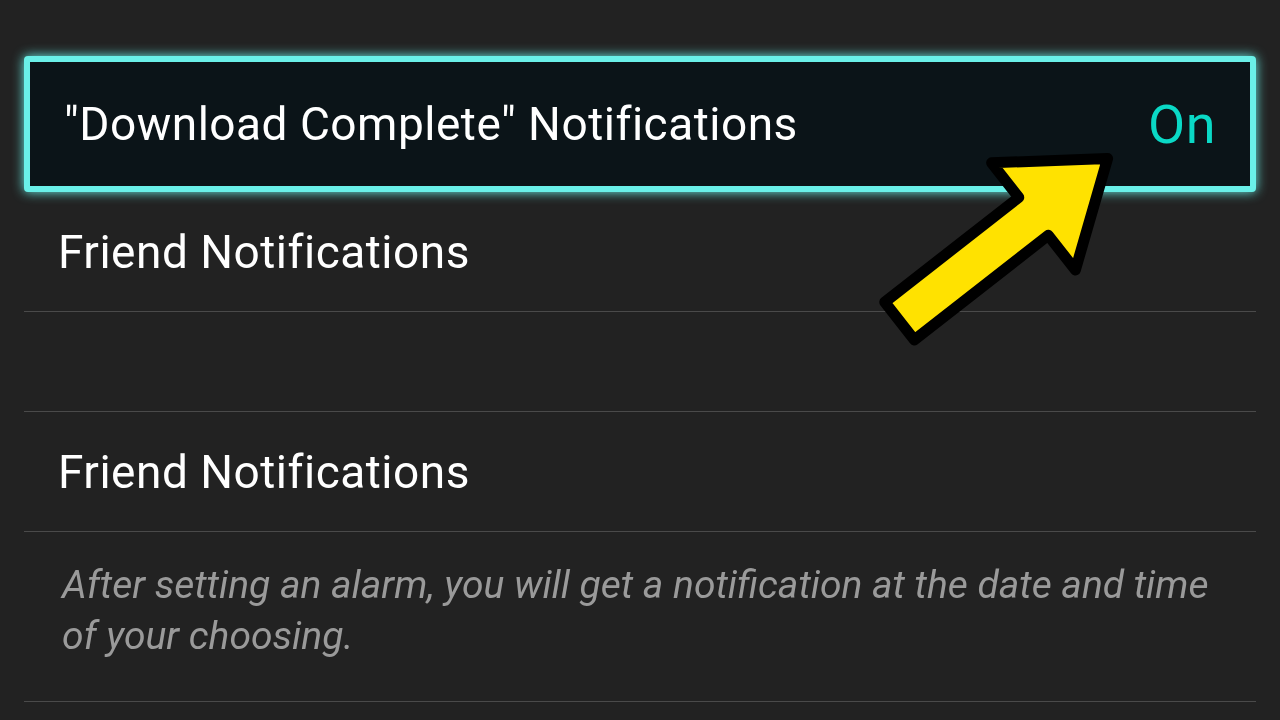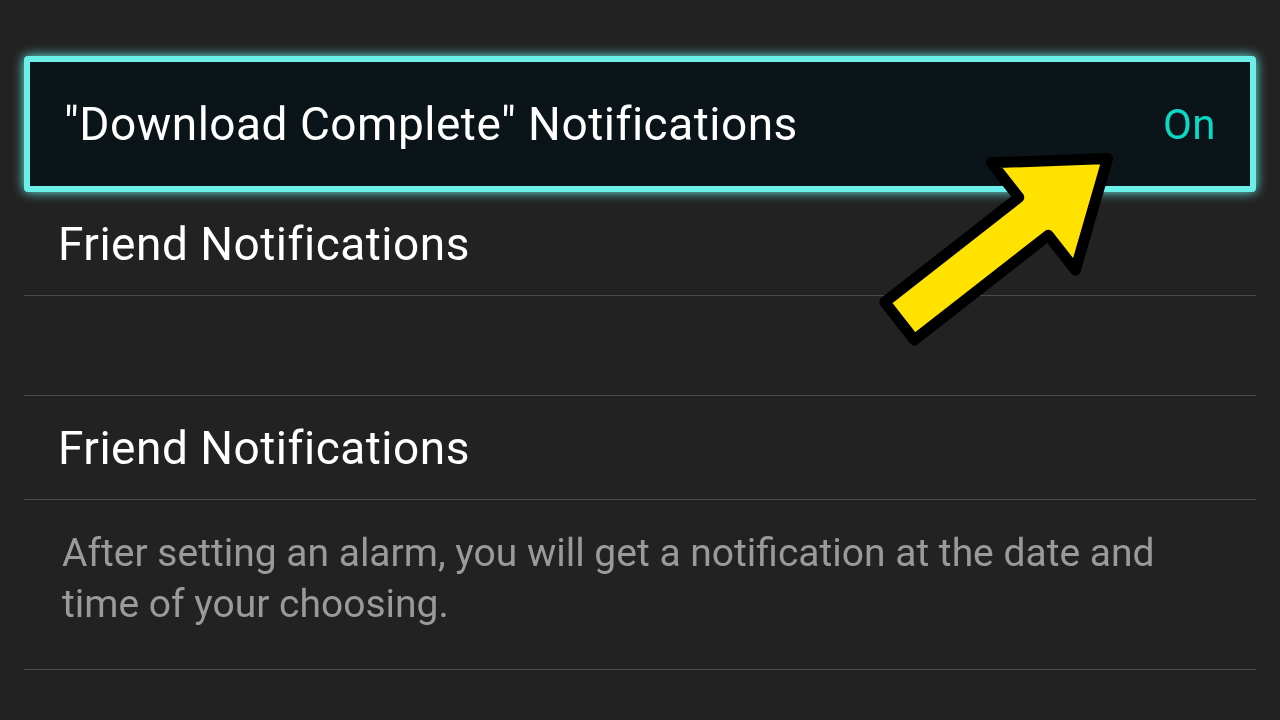--- a/index.html
+++ b/index.html
@@ -12,50 +12,51 @@
     position: relative;
   }
   .settings-list {
     padding: 56px 24px 0 24px;
   }
   .row {
     display: flex;
     align-items: center;
     justify-content: space-between;
     padding: 0 34px;
-    height: 104px;
+    height: 120px;
     border-bottom: 1px solid #4a4a4a;
     color: #ffffff;
     font-size: 46px;
     font-weight: 400;
     letter-spacing: 0.5px;
   }
   .row.selected {
     background: #0b1418;
     border: 6px solid #6af0e8;
     border-radius: 4px;
     box-shadow: 0 0 12px #6af0e8;
     height: 136px;
   }
   .row .value {
-    font-size: 42px;
+    font-size: 54px;
   }
   .row .value.on {
     color: #0ad9c6;
   }
   .spacer {
     height: 100px;
     border-bottom: 1px solid #4a4a4a;
   }
   .description {
     padding: 28px 38px 40px 38px;
     color: #9a9a9a;
     font-size: 39px;
     line-height: 1.3;
     border-bottom: 1px solid #4a4a4a;
+    font-style: italic;
   }
   .arrow-overlay {
     position: absolute;
     top: 136px;
     left: 842px;
     width: 320px;
     height: 210px;
     pointer-events: none;
   }
 </style>

